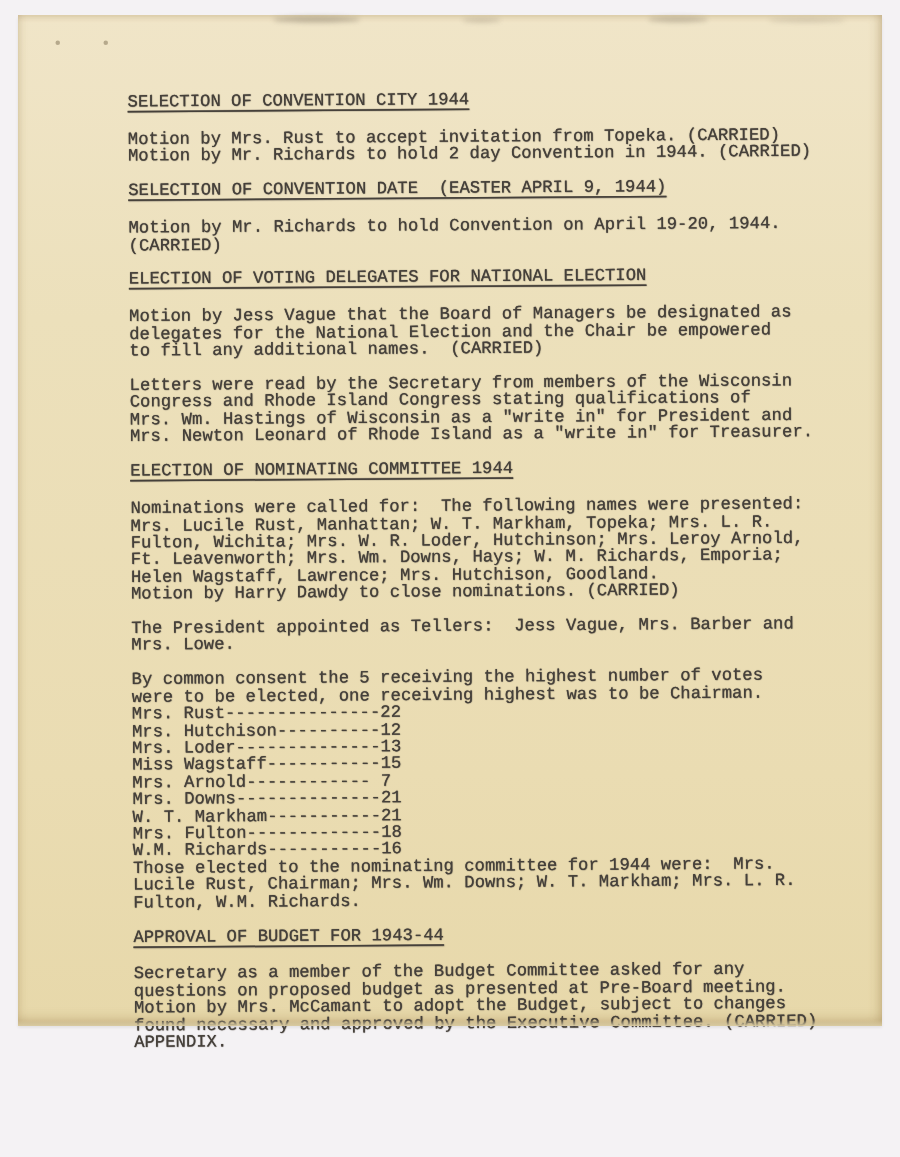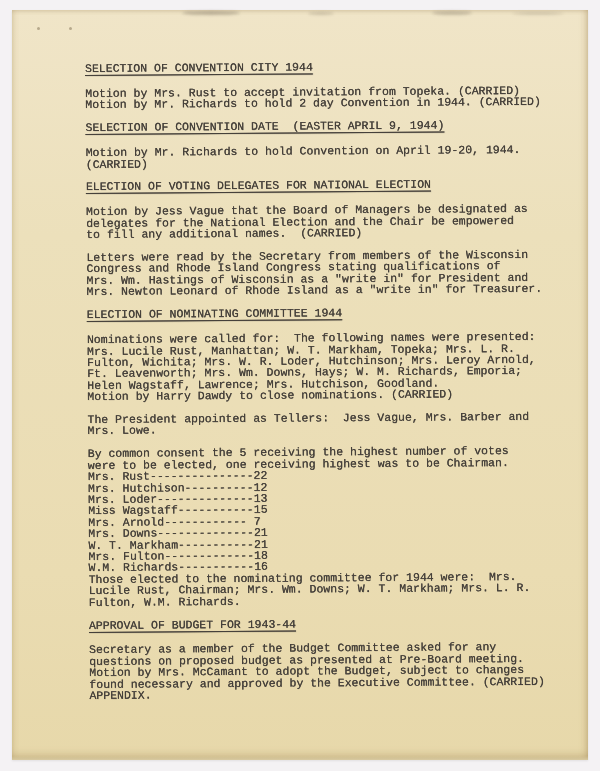--- a/index.html
+++ b/index.html
@@ -14,21 +14,21 @@
   html,body{width:600px;height:771px;}
   body{
     background:var(--bg);
     font-family:"Liberation Mono","DejaVu Sans Mono",monospace;
     overflow:hidden;
     position:relative;
   }
   .scan{position:absolute;inset:0;}
   .paper{
     position:absolute;
-    left:12px;top:10px;width:576px;height:750px;
+    left:12px;top:10px;width:576px;height:674px;
     background:linear-gradient(180deg,var(--paper-light) 0%,var(--paper) 30%,#eadcb2 75%,var(--paper-dark) 100%);
     box-shadow:
       inset -5px 0 7px -3px rgba(150,120,70,.30),
       inset 0 -7px 8px -3px rgba(150,120,70,.40),
       inset 0 3px 4px -2px rgba(150,120,70,.22),
       inset 4px 0 6px -3px rgba(150,120,70,.15),
       0 1px 2px rgba(0,0,0,.08);
   }
   .paper-edge-bottom{
     position:absolute;left:0;bottom:0;width:100%;height:4px;

